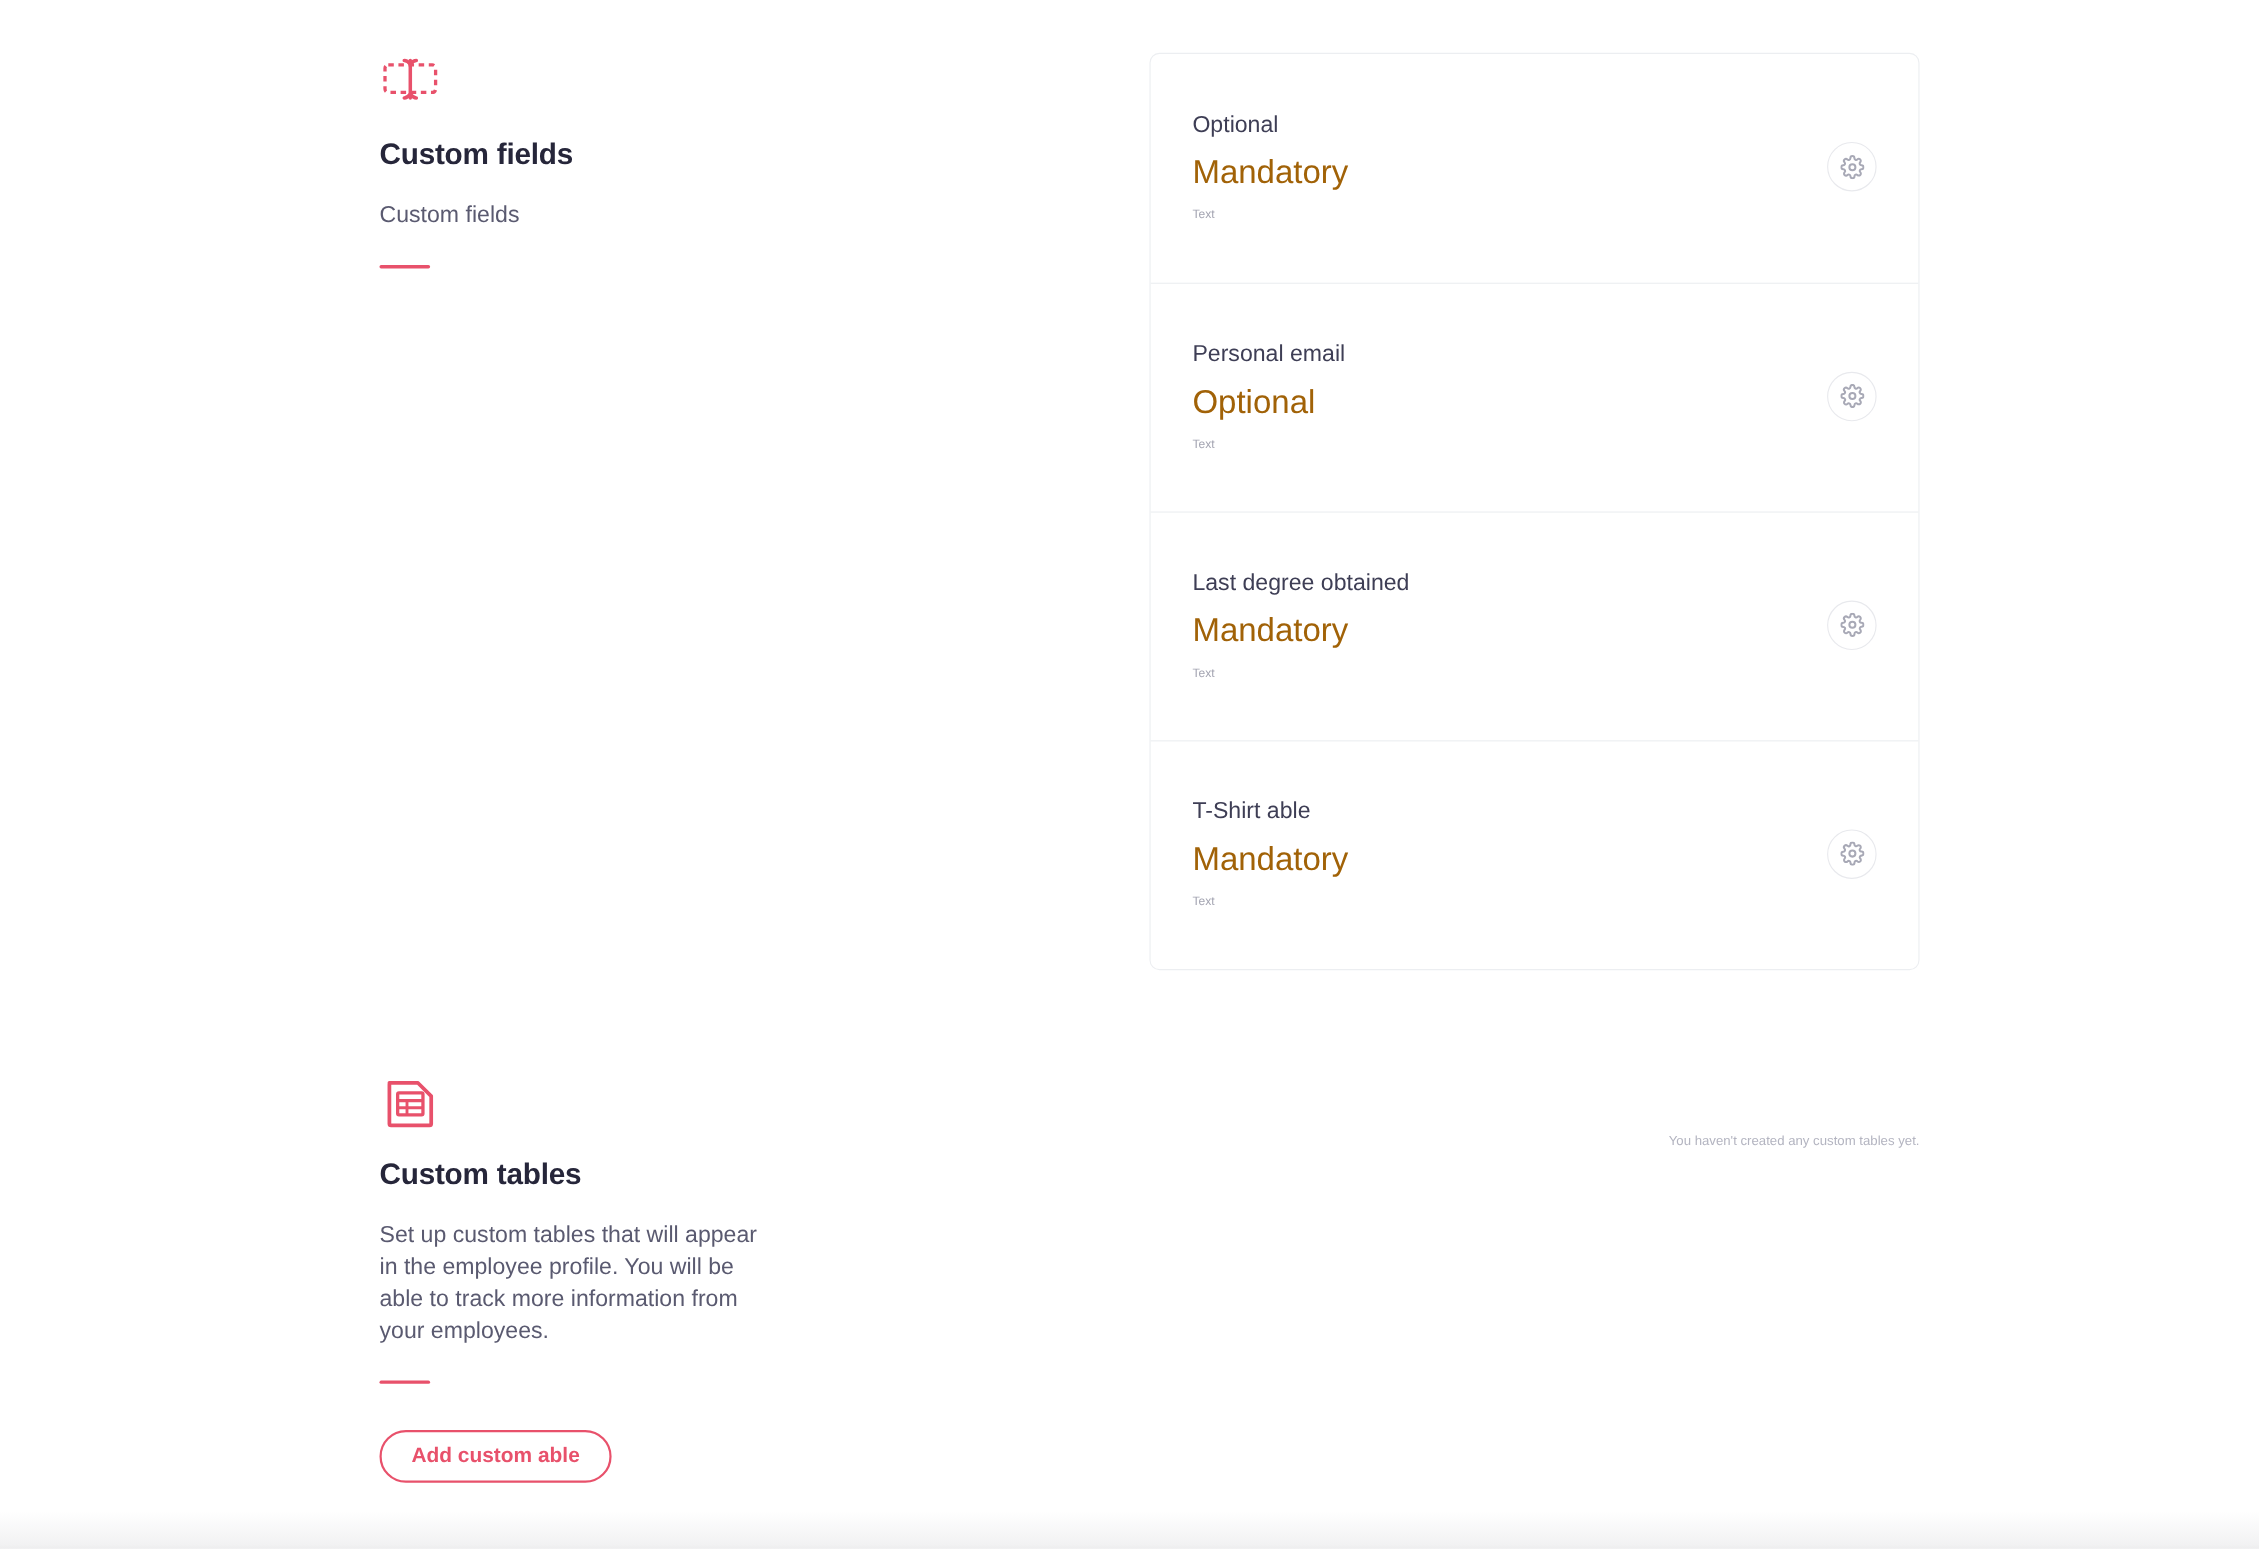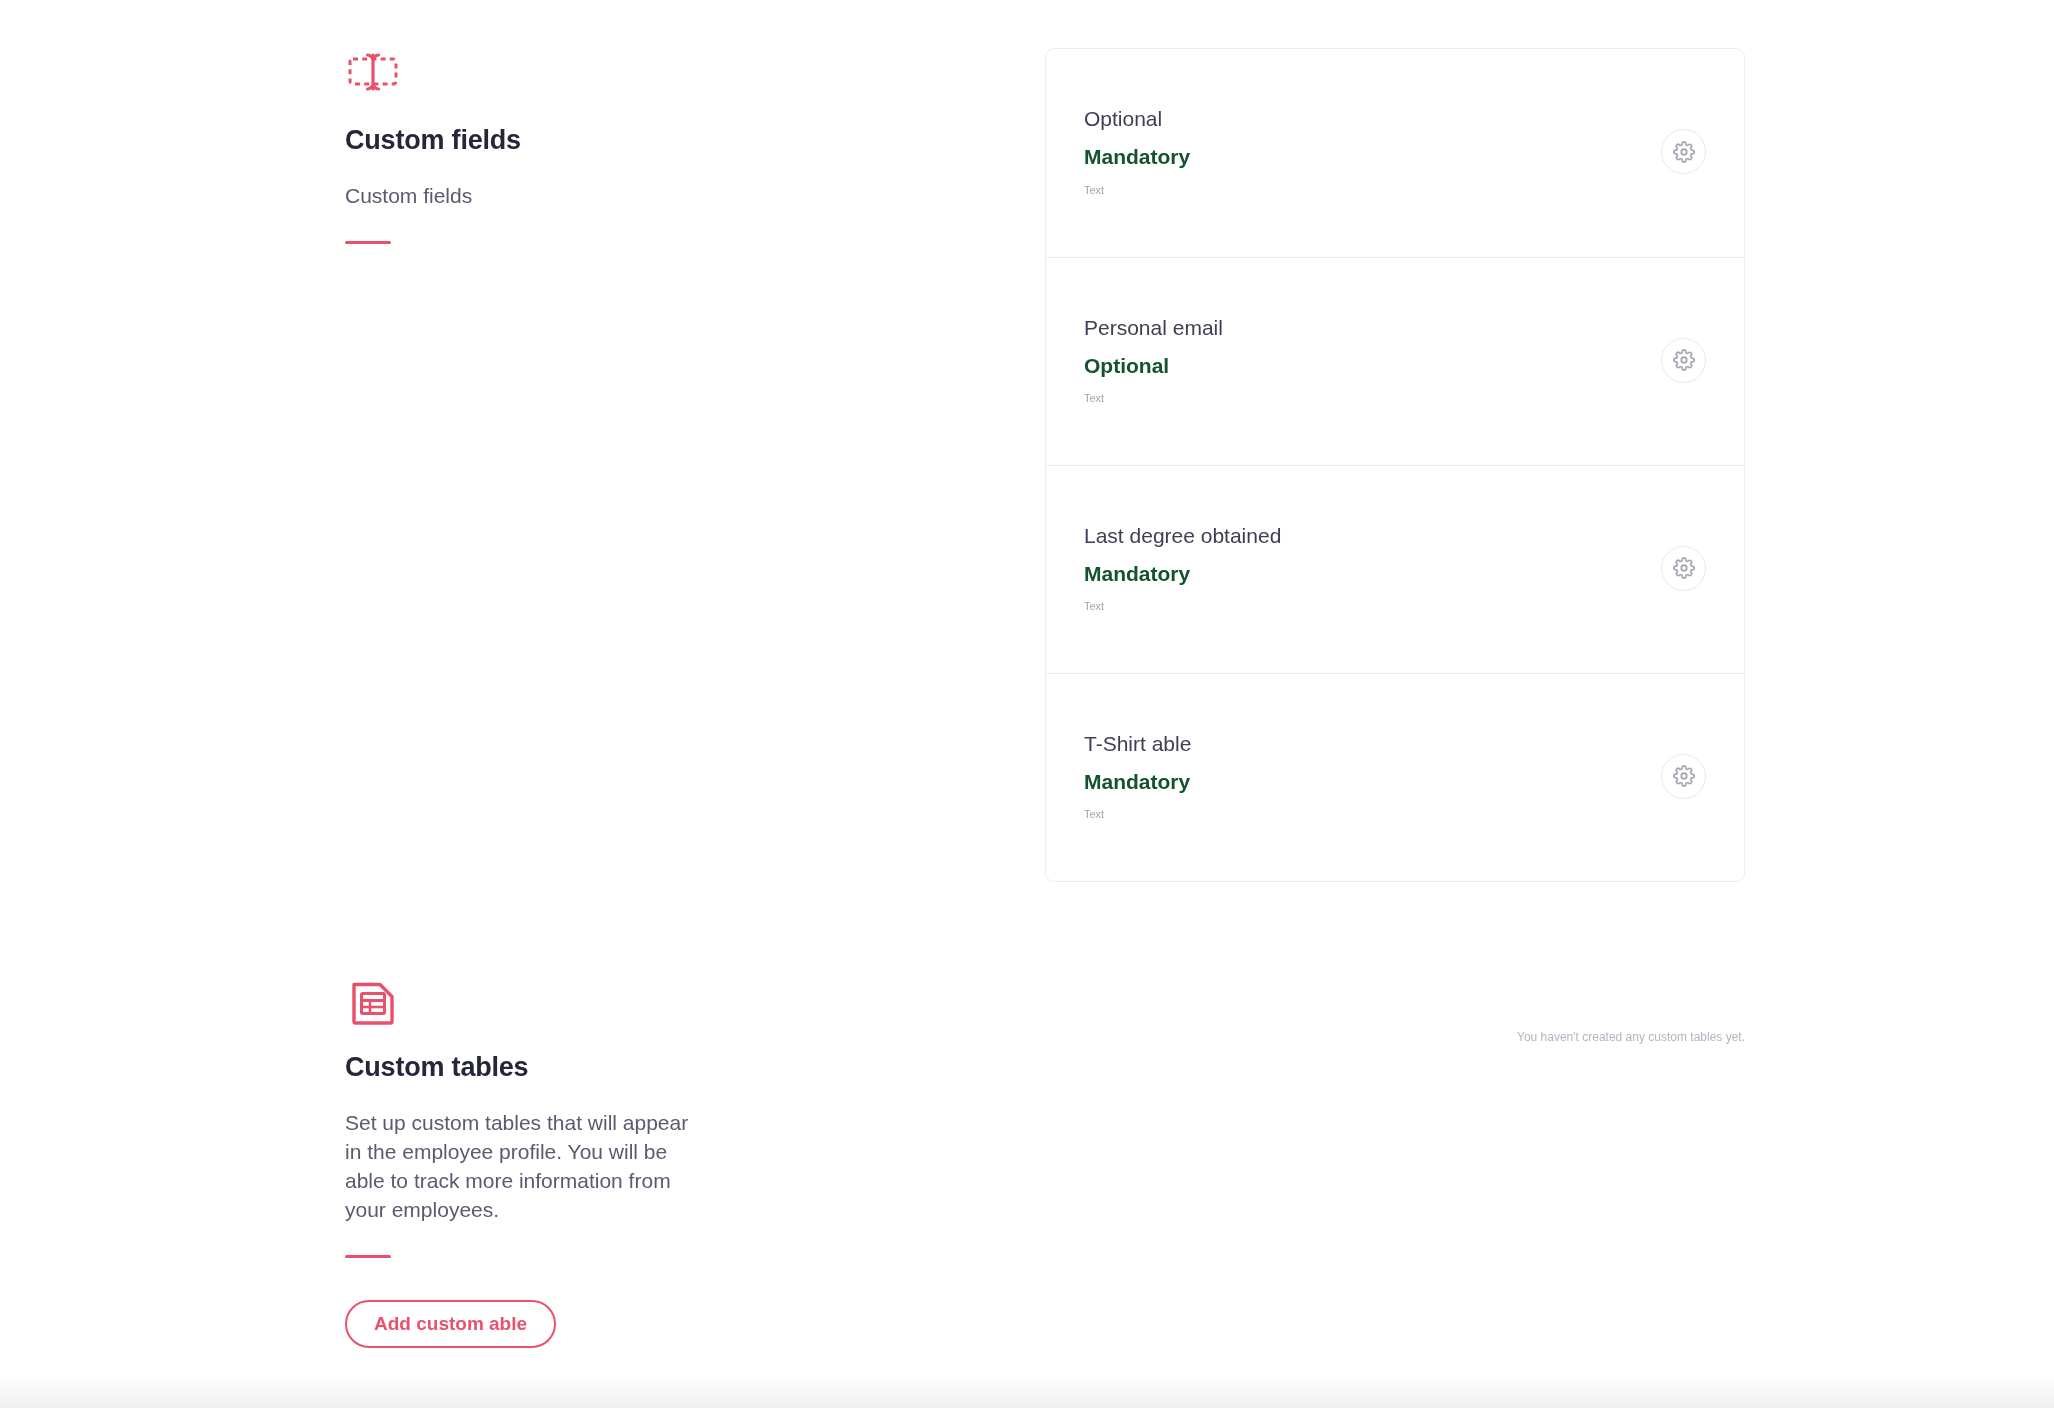--- a/index.html
+++ b/index.html
@@ -115,23 +115,23 @@
   }
   .field-text { min-width: 0; }
   .field-name {
     font-size: 21px;
     font-weight: 400;
     color: #3e3e55;
     line-height: 1.25;
     margin-bottom: 12px;
   }
   .field-req {
-    font-size: 21px;
-    font-weight: 700;
-    color: #14532d;
+    font-size: 30px;
+    font-weight: 400;
+    color: #a16207;
     line-height: 1.2;
     margin-bottom: 14px;
   }
   .field-type {
     font-size: 11px;
     font-weight: 400;
     color: #a4a5b2;
     line-height: 1.2;
   }
 

